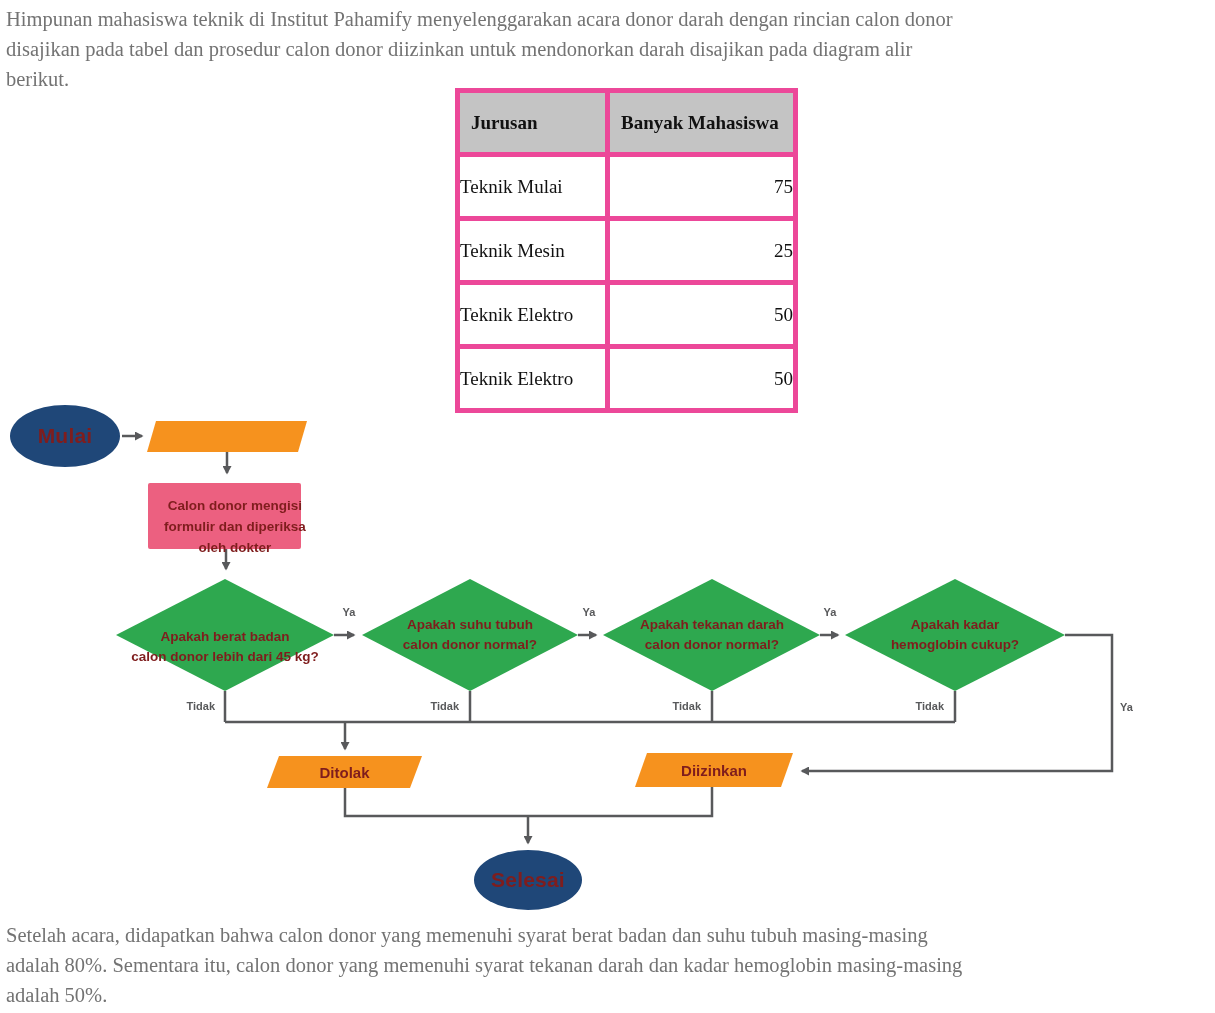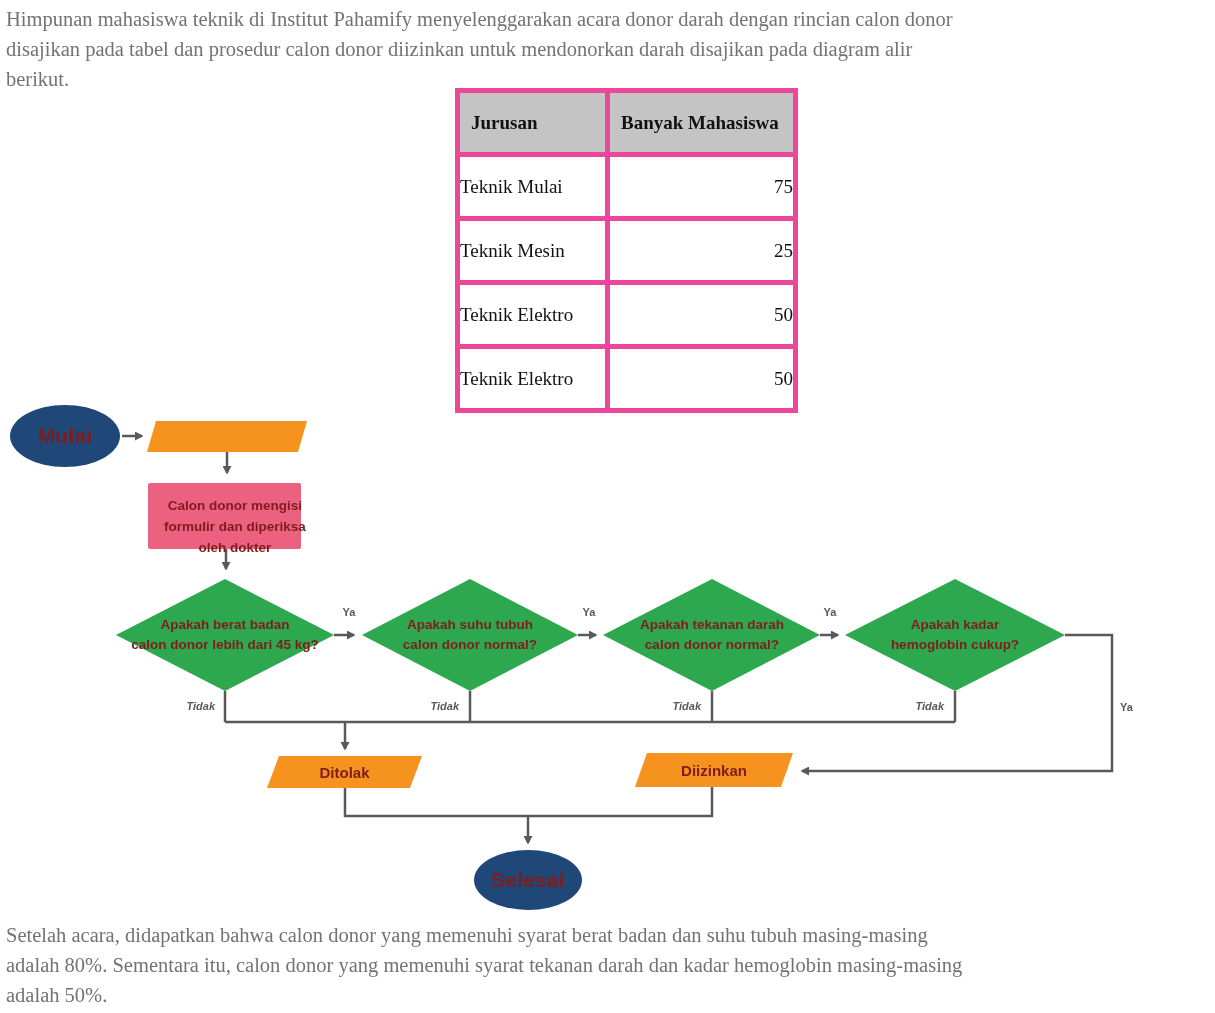--- a/index.html
+++ b/index.html
@@ -57,21 +57,21 @@
     font-weight: bold;
     color: #7f1d1d;
     white-space: pre-line;
     pointer-events: none;
   }
   .lbl.terminal { font-size: 21px; letter-spacing: 0.2px; }
   .lbl.io       { font-size: 15px; }
   .lbl.process  { font-size: 13.5px; line-height: 21px; }
   .lbl.decision { font-size: 13.5px; line-height: 20px; }
   .lbl.branch   { color: #58595b; font-size: 11px; }
-  .lbl.branch-no { justify-content: flex-end; font-style: italic; }
+  .lbl.branch-no { justify-content: flex-end; }
   .lbl.branch-ya4 { justify-content: flex-start; }
 
   svg.flow { position: absolute; left: 0; top: 0; }
   .link { stroke: #58595b; stroke-width: 2.5; fill: none; }
 </style>
 </head>
 <body>
 
 <div class="page">
 
@@ -135,21 +135,21 @@
     <polygon points="279,756 422,756 410,788 267,788" fill="#F6921E"></polygon>
     <polygon points="647,753 793,753 781,787 635,787" fill="#F6921E"></polygon>
     <ellipse cx="528" cy="880" rx="54" ry="30" fill="#1F4778"></ellipse>
   </svg>
 
   <div class="lbl terminal" style="left:10px; top:405px; width:110px; height:62px;">Mulai</div>
   <div class="lbl process" style="left:148px; top:493px; width:174px; height:66px;">Calon donor mengisi
 formulir dan diperiksa
 oleh dokter</div>
 
-  <div class="lbl decision" style="left:115px; top:580px; width:220px; height:110px;">Apakah berat badan
+  <div class="lbl decision" style="left:115px; top:592px; width:220px; height:110px;">Apakah berat badan
 calon donor lebih dari 45 kg?</div>
   <div class="lbl decision" style="left:360px; top:580px; width:220px; height:110px;">Apakah suhu tubuh
 calon donor normal?</div>
   <div class="lbl decision" style="left:602px; top:580px; width:220px; height:110px;">Apakah tekanan darah
 calon donor normal?</div>
   <div class="lbl decision" style="left:845px; top:580px; width:220px; height:110px;">Apakah kadar
 hemoglobin cukup?</div>
 
   <div class="lbl branch" style="left:328px; top:601px; width:42px; height:22px;">Ya</div>
   <div class="lbl branch" style="left:568px; top:601px; width:42px; height:22px;">Ya</div>

